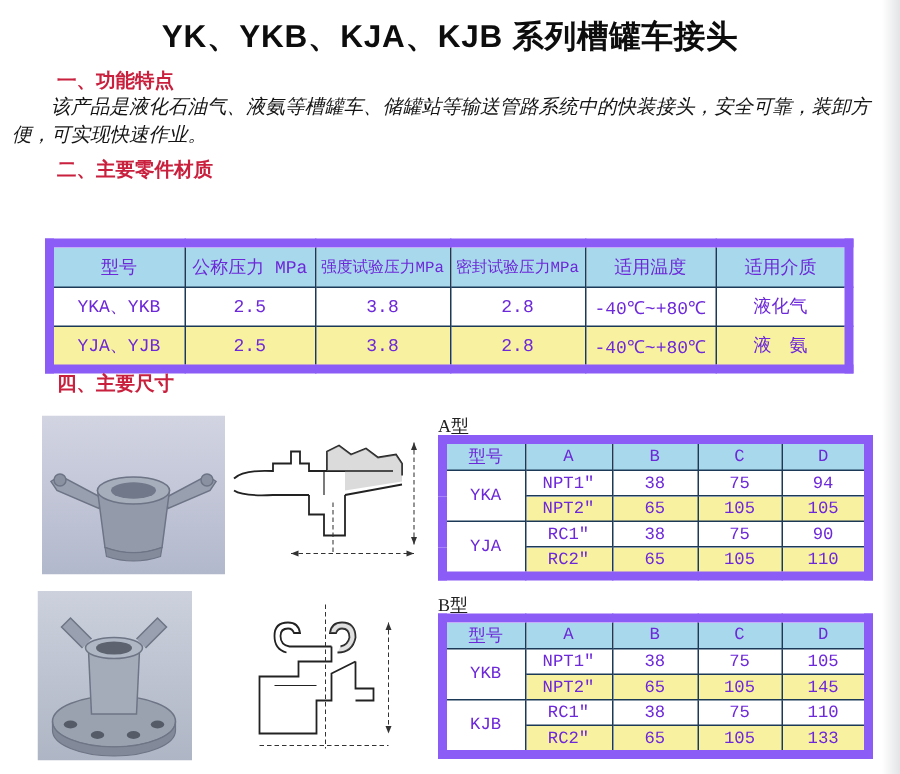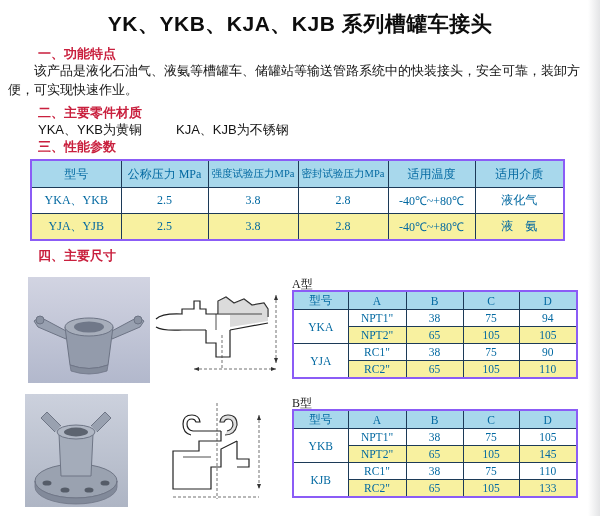--- a/index.html
+++ b/index.html
@@ -11,26 +11,26 @@
   .edge-shade{position:absolute;right:0;top:0;width:12px;height:100%;
     background:linear-gradient(to right,rgba(255,255,255,0),#e3e4e6);}
   .title{position:absolute;top:10px;left:0;width:100%;text-align:center;
     font-size:21px;font-weight:bold;letter-spacing:0.5px;color:#0d0d0d;}
   .sec-head{position:absolute;font-size:13px;font-weight:bold;color:#c9203e;}
   .h1{left:38px;top:45px;}
   .h2{left:38px;top:104px;}
   .h3{left:38px;top:138px;}
   .h4{left:38px;top:247px;}
   .para{position:absolute;left:8px;top:61px;width:586px;font-size:13px;
-    line-height:19px;text-indent:2em;color:#141414;}
+    line-height:19px;text-indent:2em;color:#141414;font-style:italic;}
   .materials{position:absolute;left:38px;top:121px;font-size:13px;color:#141414;}
   .materials .gap{display:inline-block;width:34px;}
   table{border-collapse:collapse;table-layout:fixed;}
-  .dtab{position:absolute;border:2px solid #8b5cf6;
-    font-family:Liberation Serif, serif;color:#0369a1;}
+  .dtab{position:absolute;border:6px solid #8b5cf6;
+    font-family:Liberation Mono, monospace;color:#6d28d9;}
   .dtab td,.dtab th{border:1px solid #1c3a58;text-align:center;vertical-align:middle;
     padding:0 1px;overflow:hidden;white-space:nowrap;font-weight:normal;}
   .perf{left:30px;top:159px;width:533px;font-size:12px;}
   .perf th{height:26px;background:#a8d8ec;}
   .perf td{height:25px;}
   .perf .small{font-size:10.5px;}
   .row-yellow td{background:#f8f1a0;text-align:center;}
   .row-white td{background:#ffffff;}
   .dim{width:286px;font-size:11.5px;}
   .dim th{height:17px;background:#a8d8ec;}
@@ -56,25 +56,21 @@
 
 <div id="page">
   <div class="edge-shade"></div>
 
   <div class="title">YK、YKB、KJA、KJB 系列槽罐车接头</div>
 
   <div class="sec-head h1">一、功能特点</div>
   <div class="para">该产品是液化石油气、液氨等槽罐车、储罐站等输送管路系统中的快装接头，安全可靠，装卸方便，可实现快速作业。</div>
 
   <div class="sec-head h2">二、主要零件材质</div>
-  <div class="materials">
-    <span>YKA、YKB为黄铜</span><span class="gap"></span><span>KJA、KJB为不锈钢</span>
-  </div>
-
-  <div class="sec-head h3">三、性能参数</div>
+
 
   <table class="dtab perf">
     <colgroup>
         <col style="width:90px">
         <col style="width:87px">
         <col style="width:90px">
         <col style="width:90px">
         <col style="width:87px">
         <col style="width:89px">
       </colgroup>

